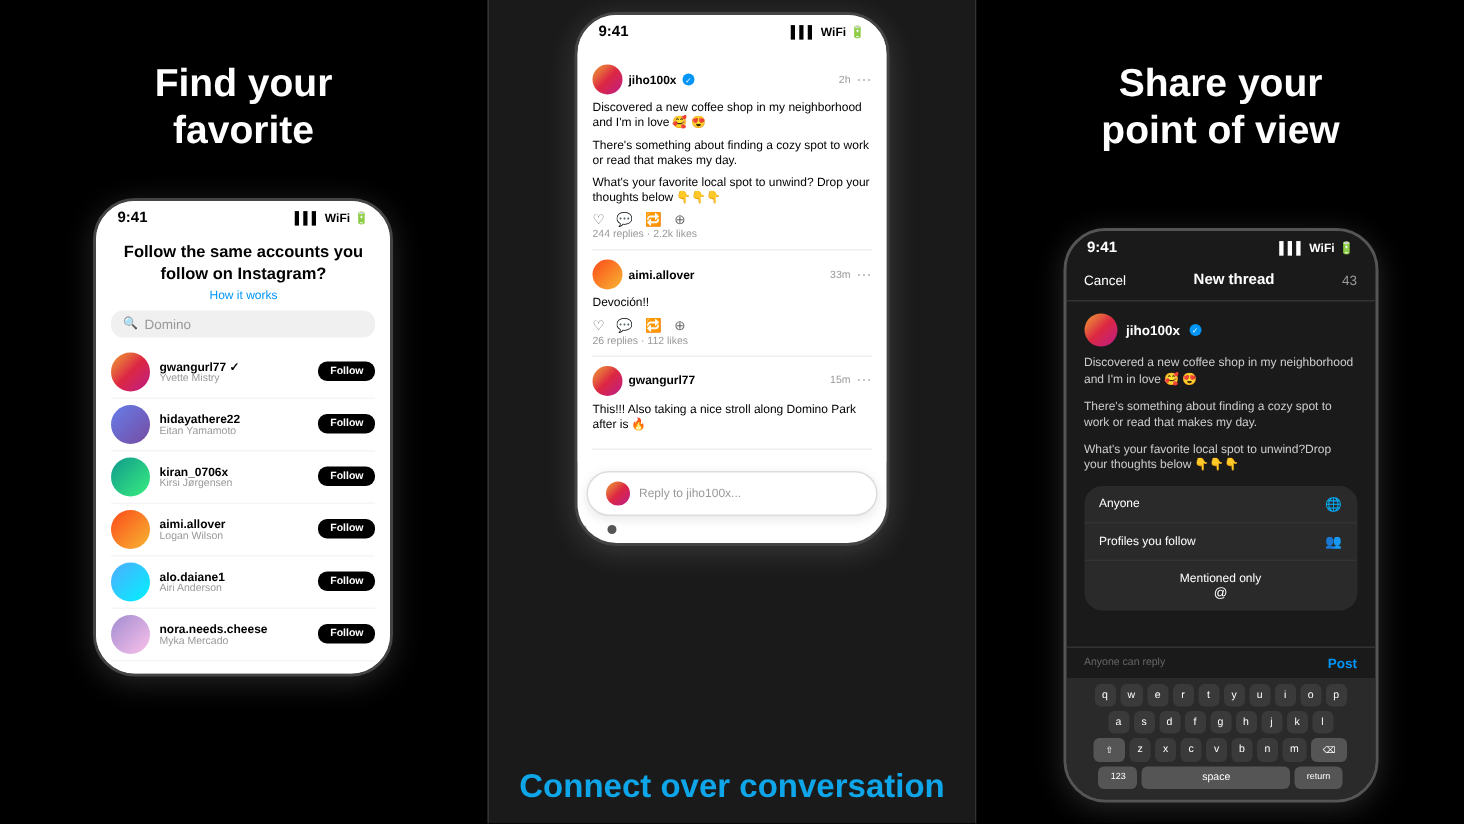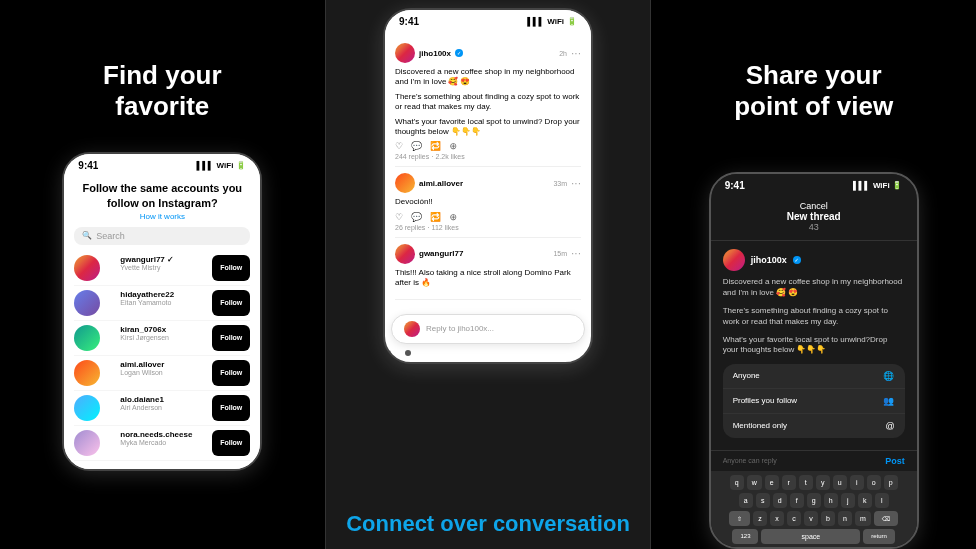--- a/index.html
+++ b/index.html
@@ -18,21 +18,21 @@
       display: flex;
       flex-direction: column;
       align-items: center;
       justify-content: flex-start;
       position: relative;
       overflow: hidden;
     }
 
     .panel-left, .panel-right {
       background: #000;
-      padding-top: 60px;
+      padding-top: 40px;
     }
 
     .panel-center {
       background: #1a1a1a;
       border-left: 1px solid #333;
       border-right: 1px solid #333;
     }
 
     .panel-title {
       color: #fff;
@@ -112,22 +112,23 @@
       gap: 4px;
     }
 
     .search-icon-small {
       font-size: 8px;
       color: #999;
     }
 
     .follow-item {
       display: flex;
+      align-items: center;
       padding: 4px 0;
-      gap: 20px;
+      gap: 6px;
       border-bottom: 1px solid #f5f5f5;
     }
 
     .avatar {
       width: 26px;
       height: 26px;
       border-radius: 50%;
       flex-shrink: 0;
       background: #ddd;
       overflow: hidden;
@@ -302,21 +303,20 @@
       margin-top: 30px;
       width: 210px;
     }
 
     .new-thread-header {
       display: flex;
       align-items: center;
       justify-content: space-between;
       padding: 8px 12px;
       border-bottom: 1px solid #333;
-      flex-direction: column;
     }
 
     .new-thread-cancel {
       font-size: 9px;
       color: #fff;
     }
 
     .new-thread-title {
       font-size: 10px;
       font-weight: 700;
@@ -349,33 +349,34 @@
       font-size: 8px;
       color: #ccc;
       line-height: 1.3;
       margin-bottom: 8px;
     }
 
     .audience-options {
       background: #2a2a2a;
       border-radius: 12px;
       overflow: hidden;
-      margin-bottom: 4px;
+      margin-bottom: 16px;
     }
 
     .audience-option {
       display: flex;
       align-items: center;
       justify-content: space-between;
       padding: 7px 10px;
       border-bottom: 1px solid #333;
     }
 
     .audience-option:last-child {
       border-bottom: none;
+      flex-direction: column;
     }
 
     .audience-label {
       font-size: 8px;
       color: #fff;
     }
 
     .audience-icon {
       font-size: 9px;
       color: #fff;
@@ -487,21 +488,21 @@
         <span>▌▌▌</span>
         <span>WiFi</span>
         <span>🔋</span>
       </div>
     </div>
     <div class="follow-screen">
       <div class="follow-title">Follow the same accounts you follow on Instagram?</div>
       <div class="follow-subtitle">How it works</div>
       <div class="search-bar">
         <span class="search-icon-small">🔍</span>
-        <span>Search</span>
+        <span>Domino</span>
       </div>
 
       <div class="follow-item">
         <div class="avatar avatar-1"></div>
         <div class="follow-info">
           <div class="follow-username">gwangurl77 ✓</div>
           <div class="follow-name">Yvette Mistry</div>
         </div>
         <button class="follow-btn">Follow</button>
       </div>

